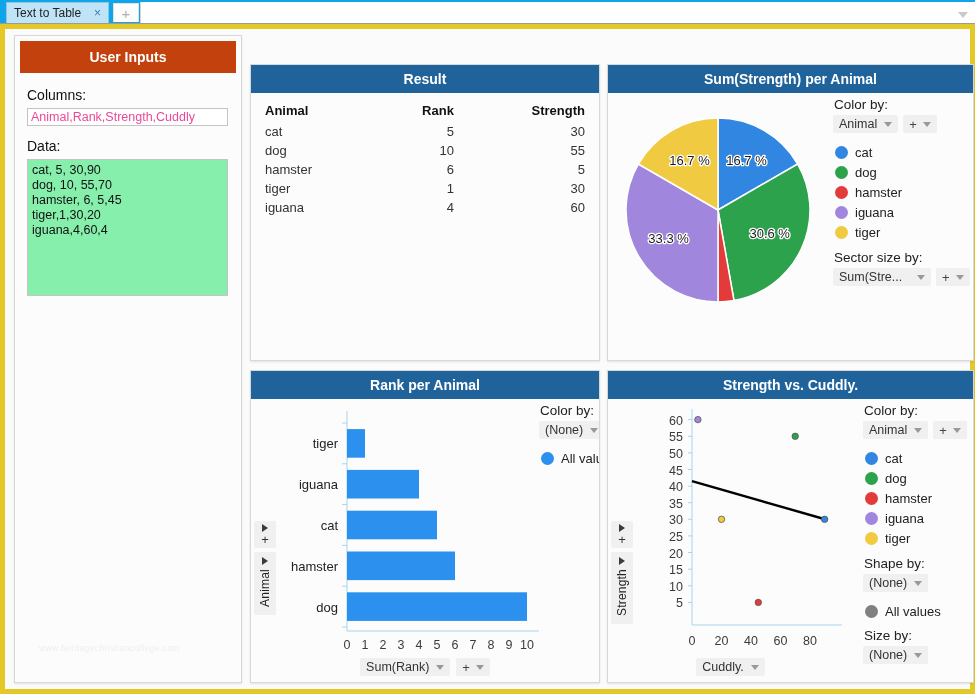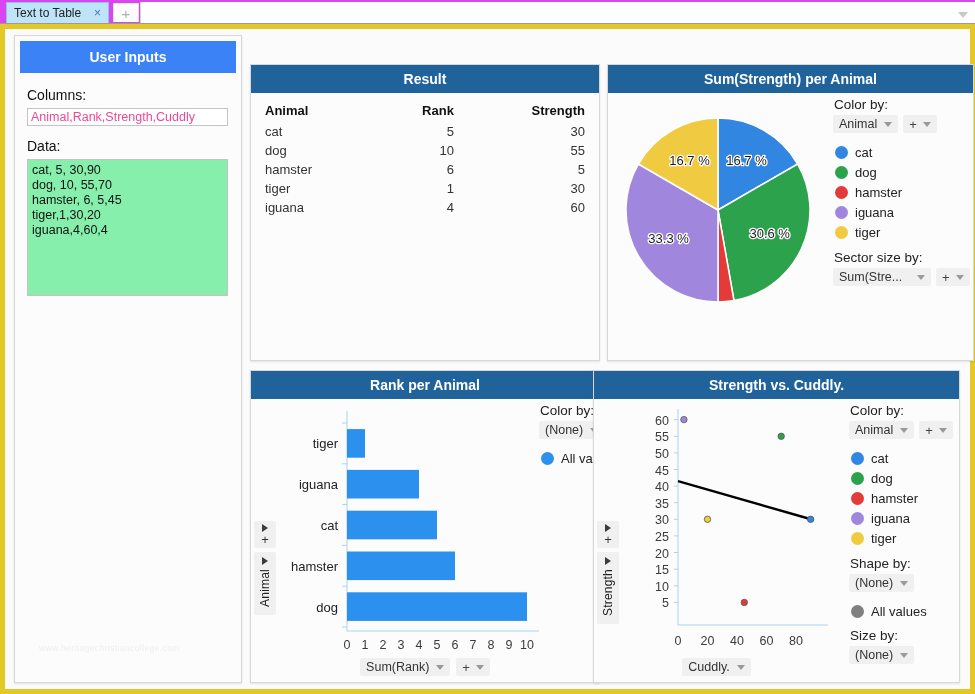--- a/index.html
+++ b/index.html
@@ -8,21 +8,21 @@
     width:975px;height:694px;overflow:hidden;
     background:#ffffff;
     font-family:"Liberation Sans", sans-serif;
     font-size:13px;color:#222;
   }
   .app{position:relative;width:975px;height:694px;box-sizing:border-box;}
 
   
   .tabstrip{
     position:absolute;left:0;top:0;width:975px;height:24px;
-    background:#d946ef;border-bottom:1px solid #9a9a9a;
+    background:#0ea5e9;border-bottom:1px solid #9a9a9a;
     box-sizing:border-box;
   }
   .tab{
     position:absolute;left:6px;top:2px;height:21px;width:103px;
     background:#bfe3f7;border:1px solid #8fc6e2;border-bottom:none;
     box-sizing:border-box;display:flex;align-items:center;
     padding:0 4px 0 7px;border-radius:1px 1px 0 0;
   }
   .tab-label{font-size:12px;color:#222;white-space:nowrap;flex:1;}
   .tab-close{font-size:12px;color:#3d7fb5;cursor:pointer;padding:0 3px;line-height:1;}
@@ -59,21 +59,21 @@
     position:absolute;background:#fcfcfc;
     border:1px solid #d8d8d8;
     box-shadow:0 1px 2px rgba(0,0,0,.10);
     box-sizing:border-box;overflow:hidden;
   }
   .panel-head{
     height:28px;line-height:28px;text-align:center;
     font-weight:bold;font-size:14px;color:#ffffff;
     background:#20639B;
   }
-  .panel-head.bright{background:#3b82f6;}
+  .panel-head.bright{background:#c2410c;}
   .panel-body{position:relative;}
 
   
   #p-inputs{left:9px;top:6px;width:228px;height:648px;}
   #p-inputs .panel-head{height:32px;line-height:32px;margin:5px 5px 0 5px;}
   .ui-body{padding:10px 12px 0 12px;}
   .ui-label{font-weight:normal;font-size:14px;color:#111;margin:4px 0 5px 0;}
   .ui-textline{
     width:201px;height:18px;box-sizing:border-box;
     border:1px solid #c4c4c4;background:#fff;
@@ -163,21 +163,21 @@
   .rot{
     writing-mode:vertical-rl;transform:rotate(180deg);
     font-size:12px;color:#222;letter-spacing:.2px;
   }
   .bottom-ctrl{
     position:absolute;left:0;bottom:6px;width:100%;
     display:flex;justify-content:center;align-items:center;gap:6px;
   }
 
   
-  #p-scatter{left:588px;top:341px;width:367px;height:313px;}
+  #p-scatter{left:602px;top:341px;width:367px;height:313px;}
 
   svg{display:block;}
   .axis-line{stroke:#a8d4ef;stroke-width:1;}
   .tick-lbl{font-family:"Liberation Sans",sans-serif;font-size:12.5px;fill:#3b3b3b;}
   .cat-lbl{font-family:"Liberation Sans",sans-serif;font-size:13px;fill:#222;}
 </style>
 </head>
 <body>
 
 <div class="app">

